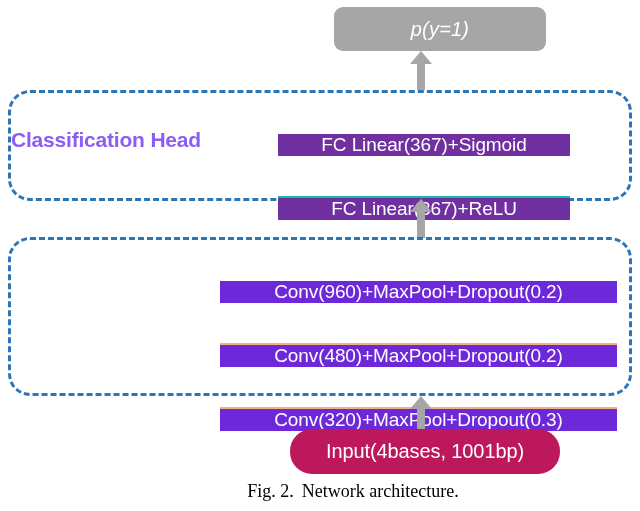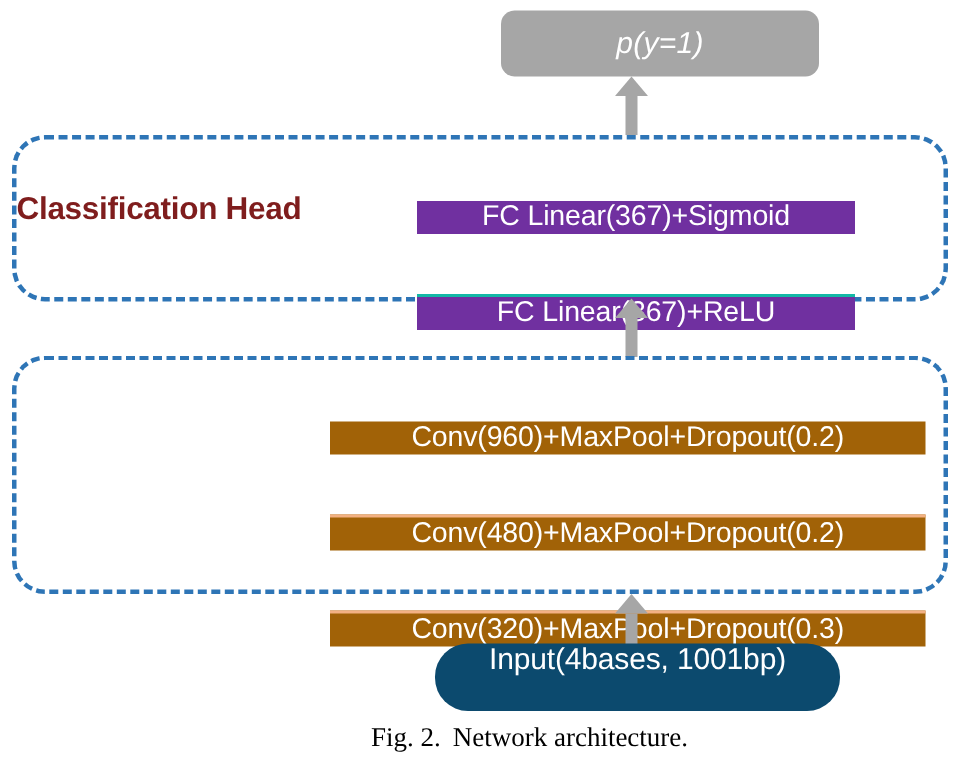--- a/index.html
+++ b/index.html
@@ -73,21 +73,21 @@
     position: absolute;
     border: 3px dashed #2e75b6;
     border-radius: 22px;
     box-sizing: border-box;
   }
   #group-classification { left: 8px;  top: 90px;  width: 624px; height: 111px; }
   #group-feature        { left: 8px;  top: 237px; width: 624px; height: 159px; }
 
   .group-label {
     position: absolute;
-    color: #7f1d1d;
+    color: #8b5cf6;
     font-weight: bold;
     font-size: 21px;
     letter-spacing: -0.2px;
     white-space: nowrap;
   }
   #label-classification { left: 11px; top: 128px; }
   #label-feature        { left: 11px; top: 303px; }
 
   
   .stack {
@@ -123,37 +123,38 @@
     border-top: 2px solid #14b8a6;
   }
 
   #stack-feature {
     left: 220px;
     top: 241px;
     width: 397px;
     height: 151px;
   }
   #stack-feature .layer {
-    background: #a16207;
+    background: #6d28d9;
     flex: 1 1 0;
   }
   #stack-feature .layer + .layer {
     border-top: 2px solid #f3b183;
   }
 
   
   .input-node {
     position: absolute;
     left: 290px;
     top: 429px;
     width: 270px;
     height: 45px;
-    background: #0c4a6e;
+    background: #be185d;
     border-radius: 22px;
     display: flex;
+    align-items: center;
     justify-content: center;
     color: #ffffff;
     font-size: 20px;
     font-weight: 400;
     letter-spacing: -0.1px;
   }
 
   
   .caption {
     position: absolute;

